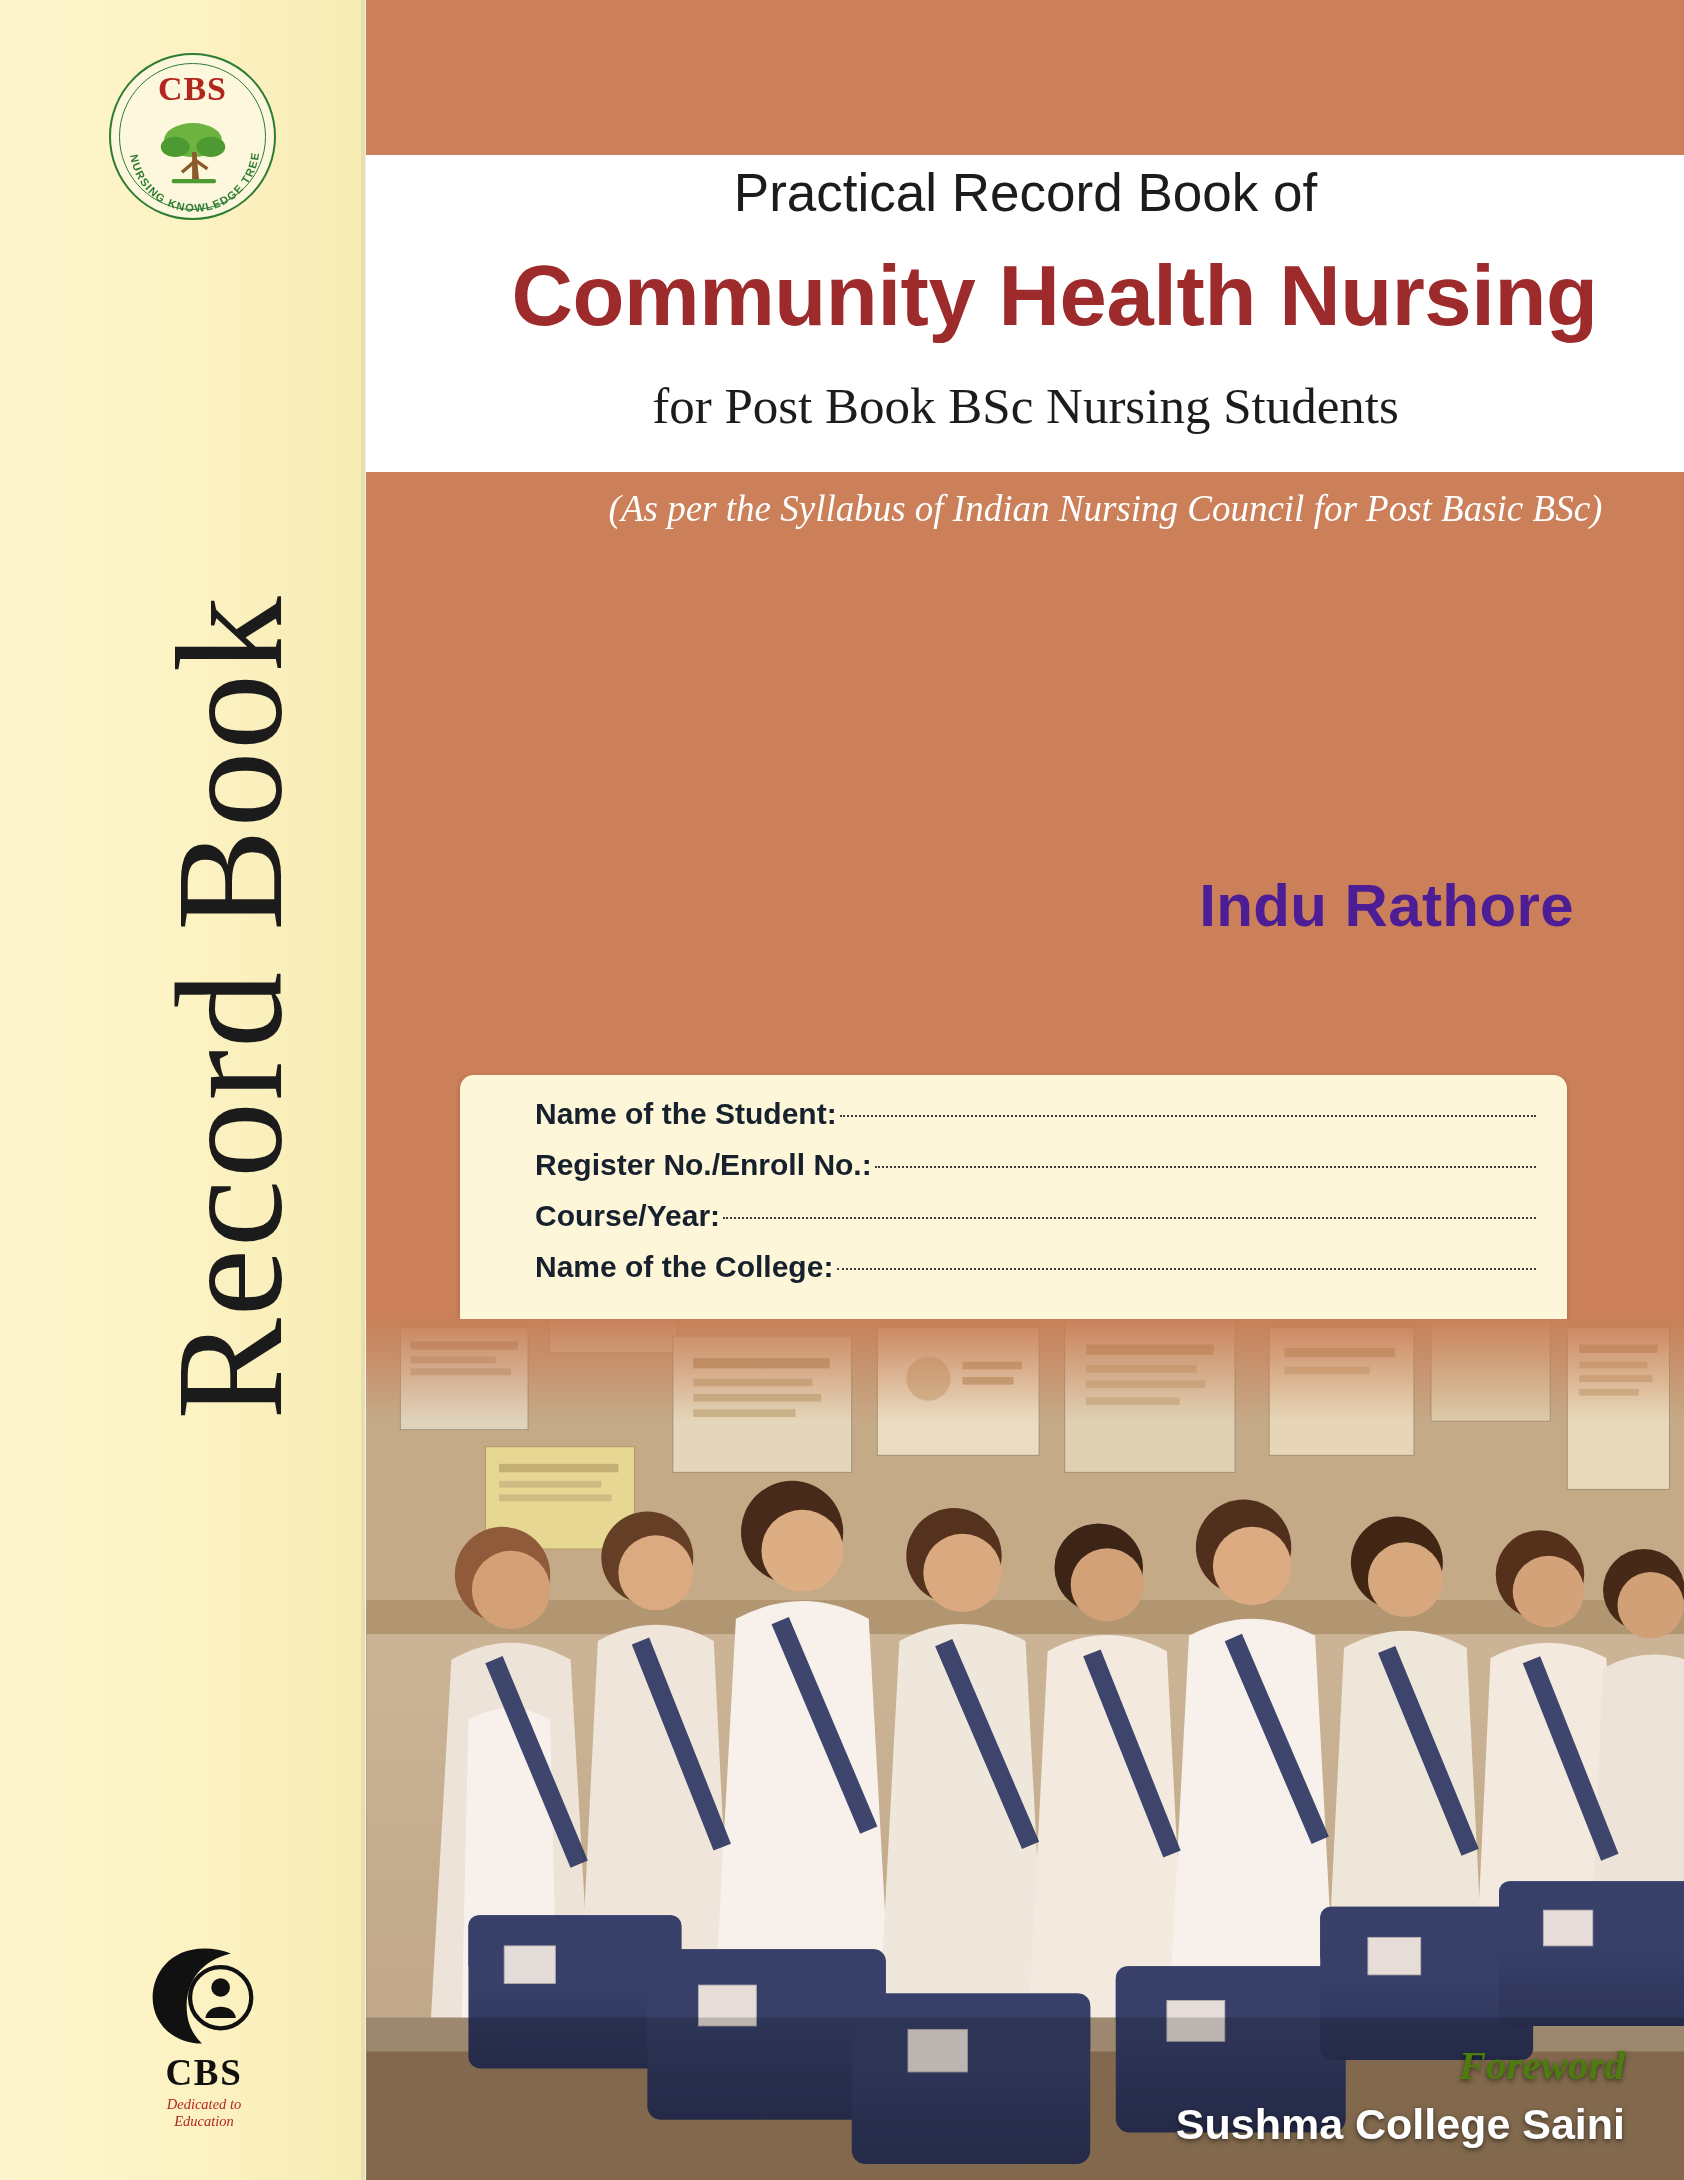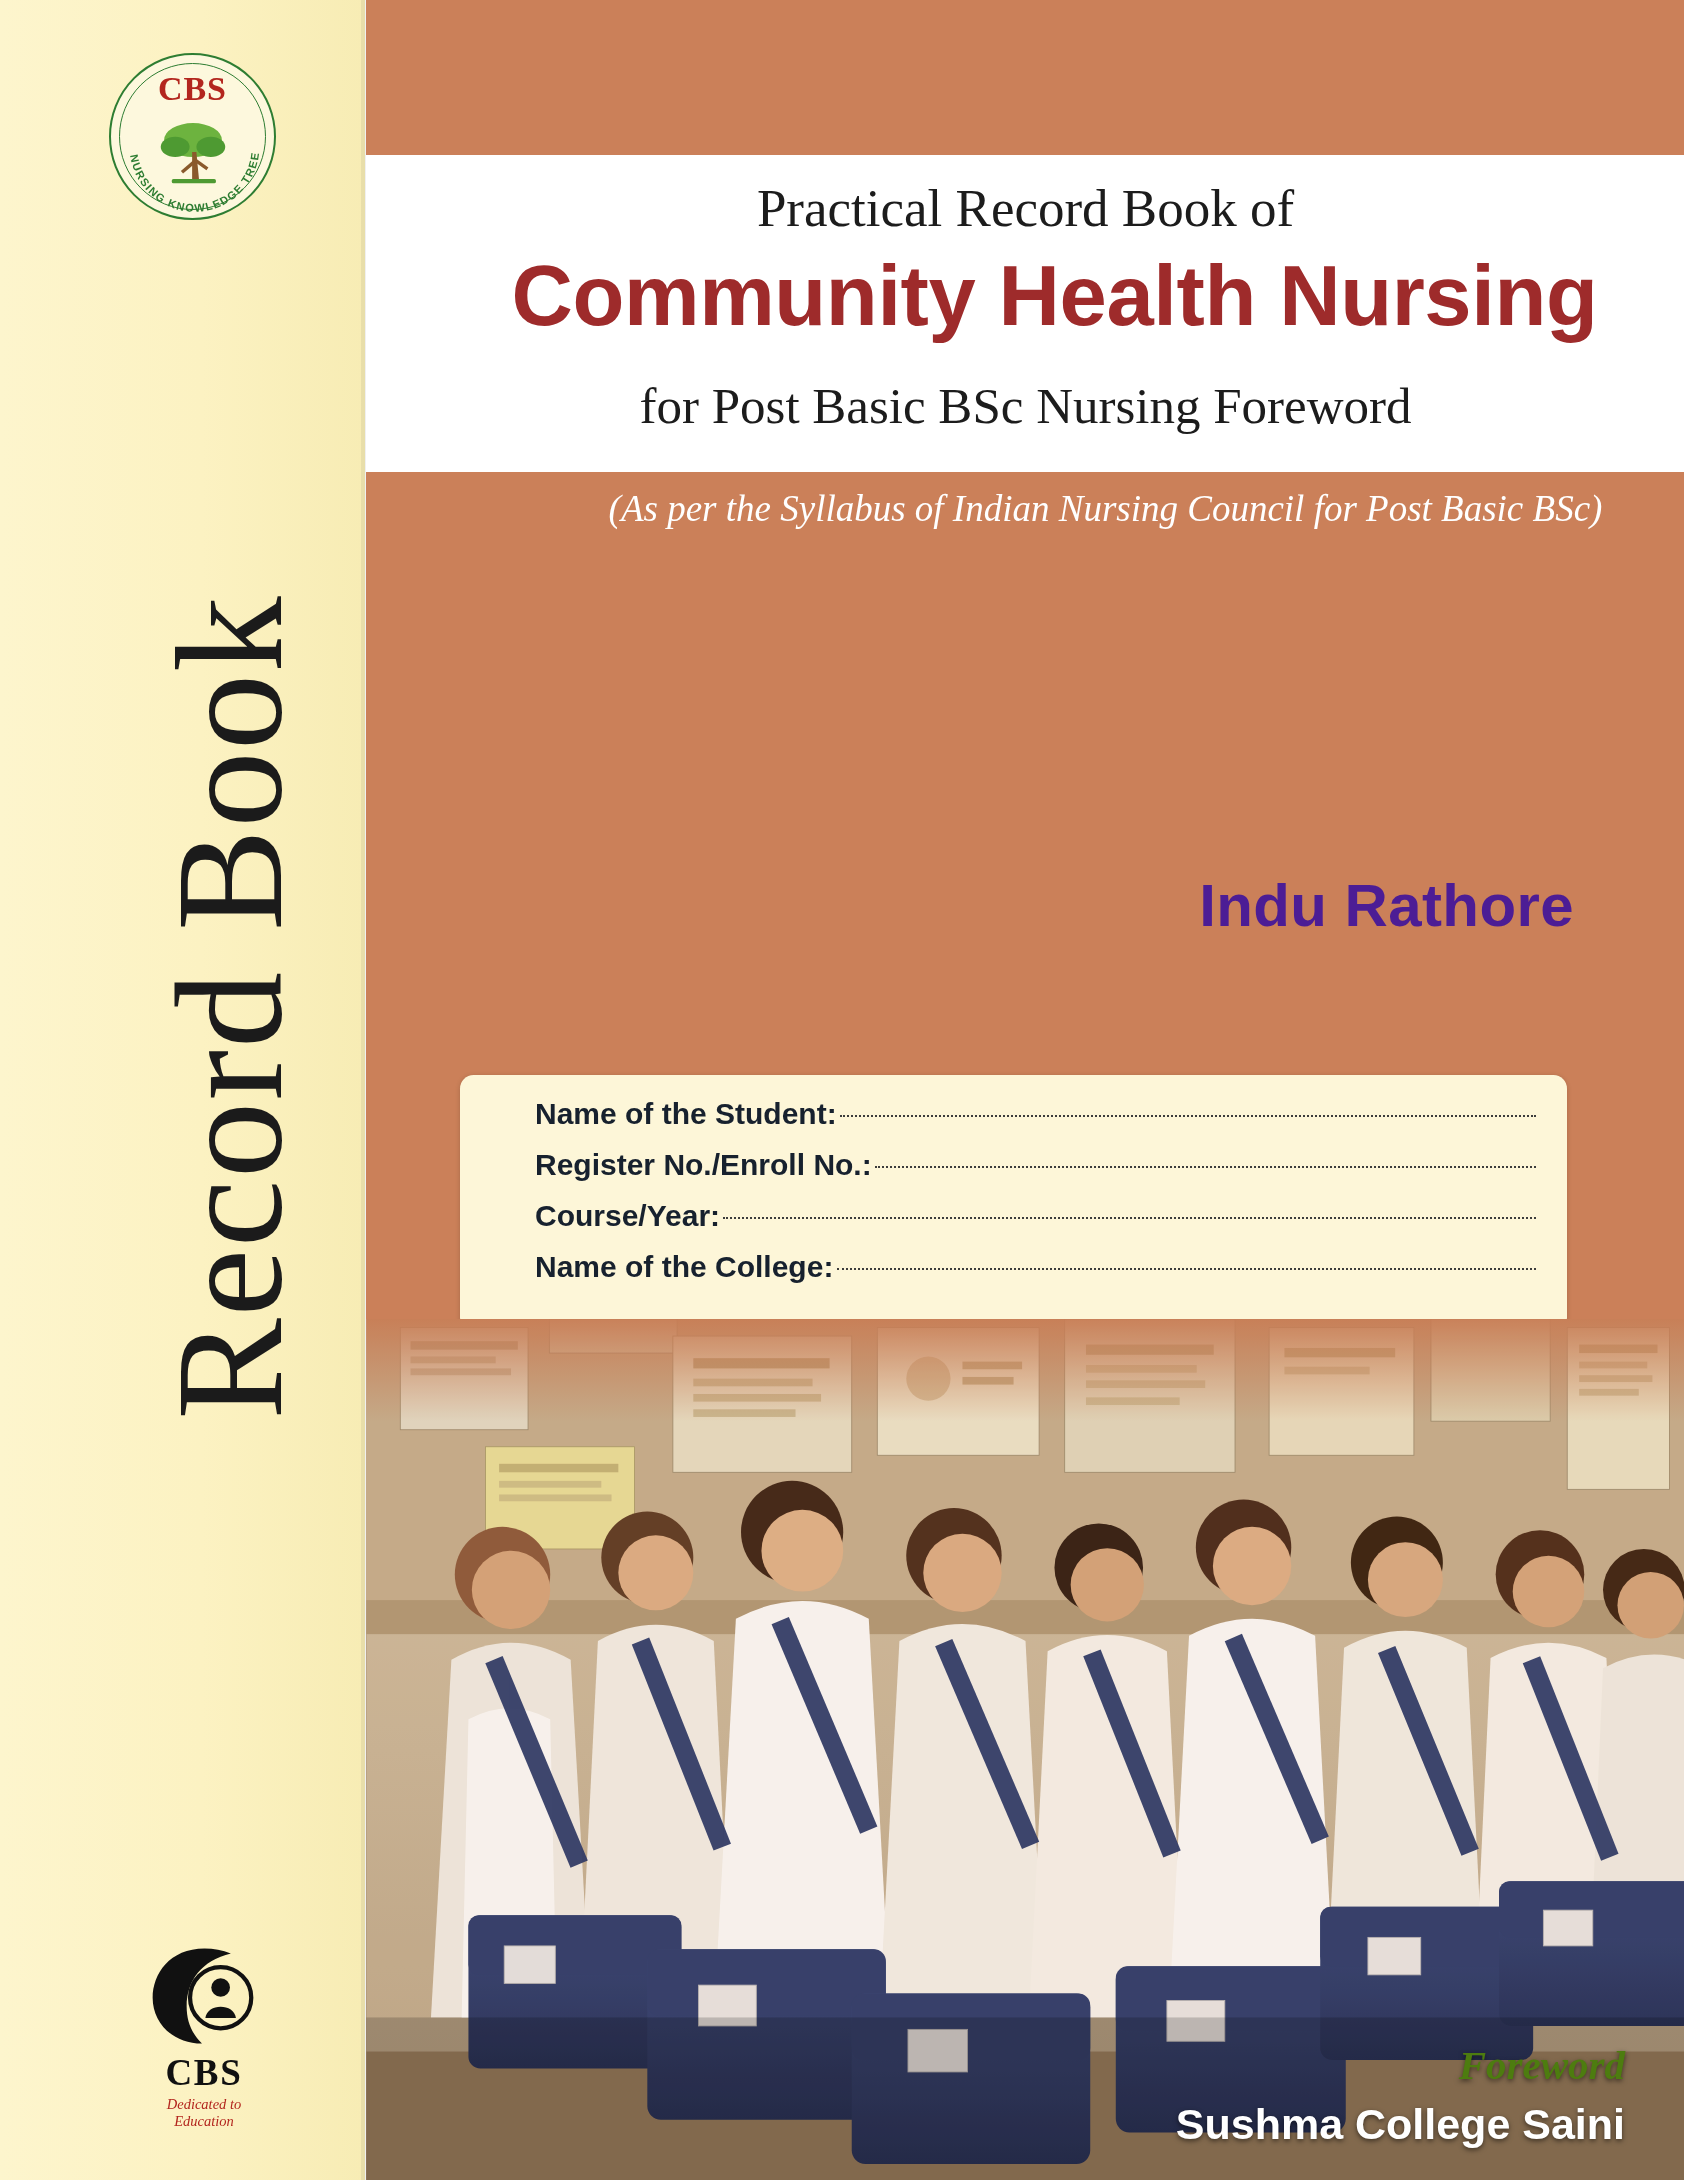--- a/index.html
+++ b/index.html
@@ -154,24 +154,24 @@
     position: absolute;
     left: 0;
     top: 155px;
     width: 1319px;
     height: 317px;
     background: #ffffff;
   }
   .t-line1 {
     position: absolute;
     left: 0;
-    top: 178px;
-    width: 1319px;
-    text-align: center;
-    font-family: Liberation Serif, serif;
+    top: 162px;
+    width: 1319px;
+    text-align: center;
+    font-family: Liberation Sans, sans-serif;
     font-size: 53px;
     color: #1c1c1c;
   }
   .t-main {
     position: absolute;
     left: 0;
     top: 247px;
     width: 1319px;
     text-align: center;
     font-family: "Liberation Sans", sans-serif;
@@ -325,21 +325,21 @@
     <div class="tag">Dedicated to Education</div>
   </div>
 
   <div class="panel">
     <div class="panel-top-band"></div>
     <div class="title-white-box"></div>
   </div>
 
   <div class="t-line1" style="left:366px;">Practical Record Book of</div>
   <div class="t-main" style="left:366px;padding-left:29px;">Community Health Nursing</div>
-  <div class="t-line3" style="left:366px;">for Post Basic BSc Nursing Foreword</div>
+  <div class="t-line3" style="left:366px;">for Post Book BSc Nursing Students</div>
   <div class="t-sub" style="left:366px;">(As per the Syllabus of Indian Nursing Council for Post Basic BSc)</div>
 
   <div class="author">Indu Rathore</div>
 
   <div class="details">
     <div class="detail-row">
       <span class="detail-label">Name of the Student:</span>
       <span class="detail-dots"></span>
     </div>
     <div class="detail-row">

